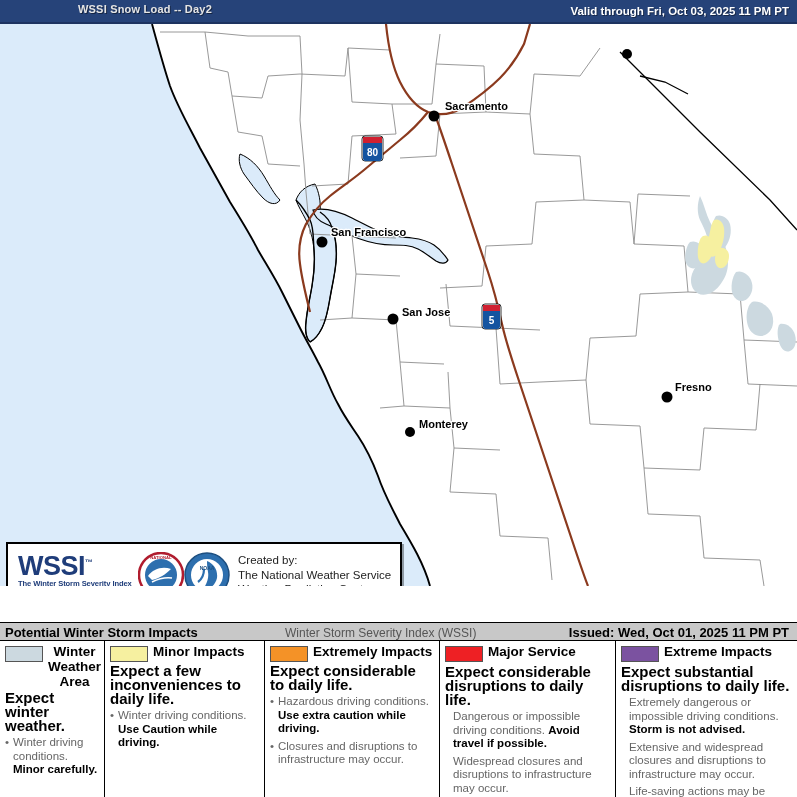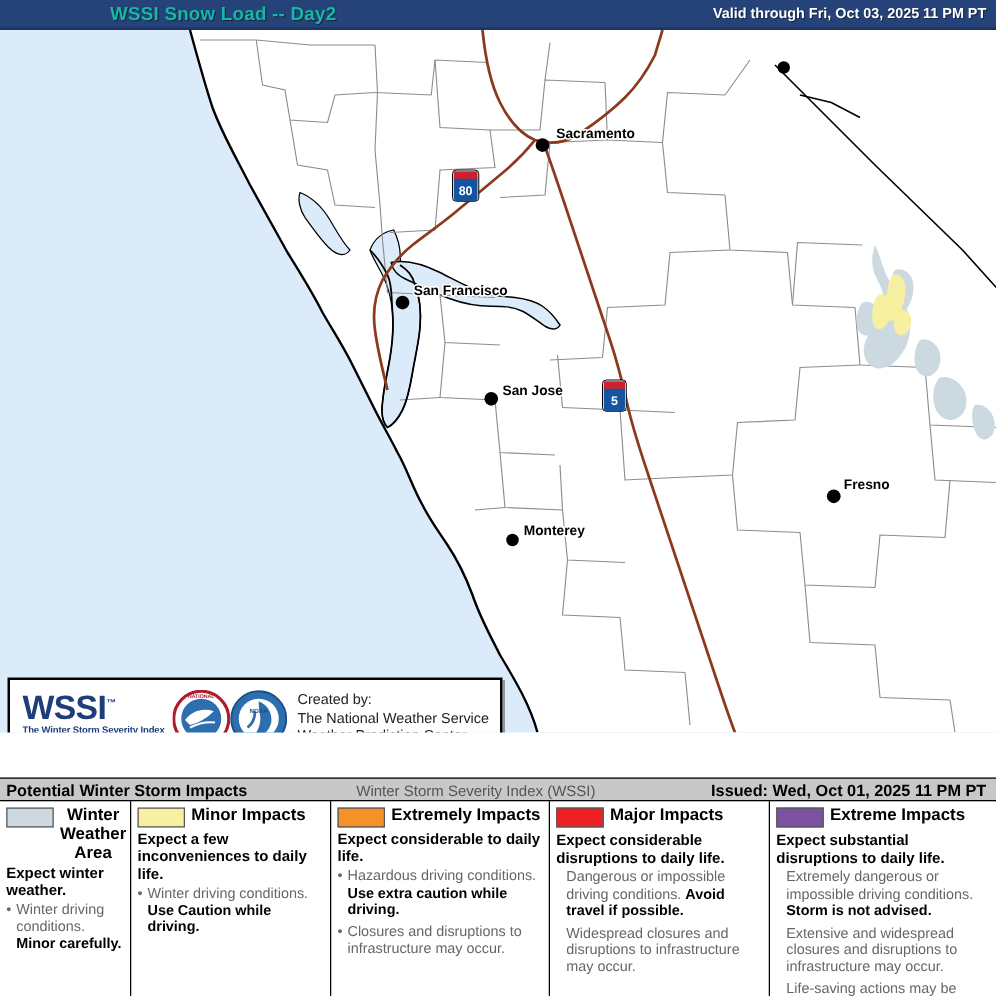--- a/index.html
+++ b/index.html
@@ -11,22 +11,22 @@
   }
   #app { position: relative; width: 797px; height: 797px; }
 
   
   #header {
     position: absolute; left: 0; top: 0; width: 797px; height: 24px;
     background: #264379;
     border-bottom: 2px solid #1d3360;
   }
   #header .title {
-    position: absolute; left: 88px; top: 3px;
-    color: #14b8a6; font-size: 15px; font-weight: bold;
+    position: absolute; left: 78px; top: 3px;
+    color: #e5e5e5; font-size: 11px; font-weight: bold;
     letter-spacing: 0.2px;
     text-shadow: 1px 1px 0 rgba(0,0,0,.45);
   }
   #header .valid {
     position: absolute; right: 8px; top: 5px;
     color: #ffffff; font-size: 11.5px; font-weight: bold;
     text-shadow: 1px 1px 0 rgba(0,0,0,.4);
   }
 
   
@@ -118,21 +118,21 @@
   .swatch {
     width: 38px; height: 16px; flex: 0 0 38px;
     border: 1px solid #555; margin-top: 2px;
   }
   .lhead-title {
     font-size: 13.5px; font-weight: bold; color: #000; line-height: 15px;
   }
   .lcol.c0 .lhead-title { text-align: center; flex: 1; }
 
   .lintro {
-    font-size: 12px; font-weight: bold; color: #000;
+    font-size: 15px; font-weight: bold; color: #000;
     line-height: 14px; margin-top: 2px;
   }
   .lcol.c3 .lintro, .lcol.c4 .lintro { margin-top: 3px; }
 
   ul.lbul { list-style: none; margin-top: 3px; }
   ul.lbul li {
     font-size: 11.5px; color: #666; line-height: 13.5px;
     margin-bottom: 4px; padding-left: 8px; position: relative;
   }
   ul.lbul li.bullet::before {
@@ -382,21 +382,21 @@
         <div class="lintro">Expect considerable to daily life.</div>
         <ul class="lbul">
           <li class="bullet"><span>Hazardous driving conditions. </span><b>Use extra caution while driving.</b></li>
           <li class="bullet"><span>Closures and disruptions to infrastructure may occur.</span><b></b></li>
         </ul>
       </div>
 
       <div class="lcol c3">
         <div class="lhead">
           <div class="swatch" style="background:#ee2024"></div>
-          <div class="lhead-title">Major Impacts</div>
+          <div class="lhead-title">Major Service</div>
         </div>
         <div class="lintro">Expect considerable disruptions to daily life.</div>
         <ul class="lbul">
           <li><span>Dangerous or impossible driving conditions. </span><b>Avoid travel if possible.</b></li>
           <li><span>Widespread closures and disruptions to infrastructure may occur.</span><b></b></li>
         </ul>
       </div>
 
       <div class="lcol c4">
         <div class="lhead">

